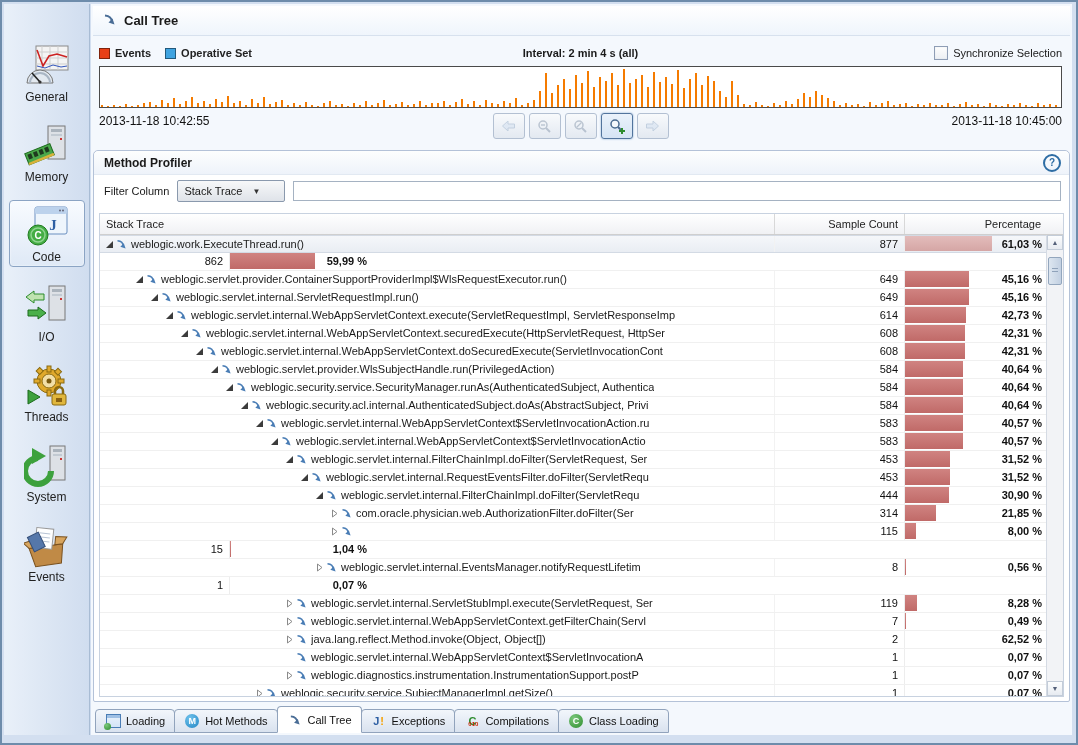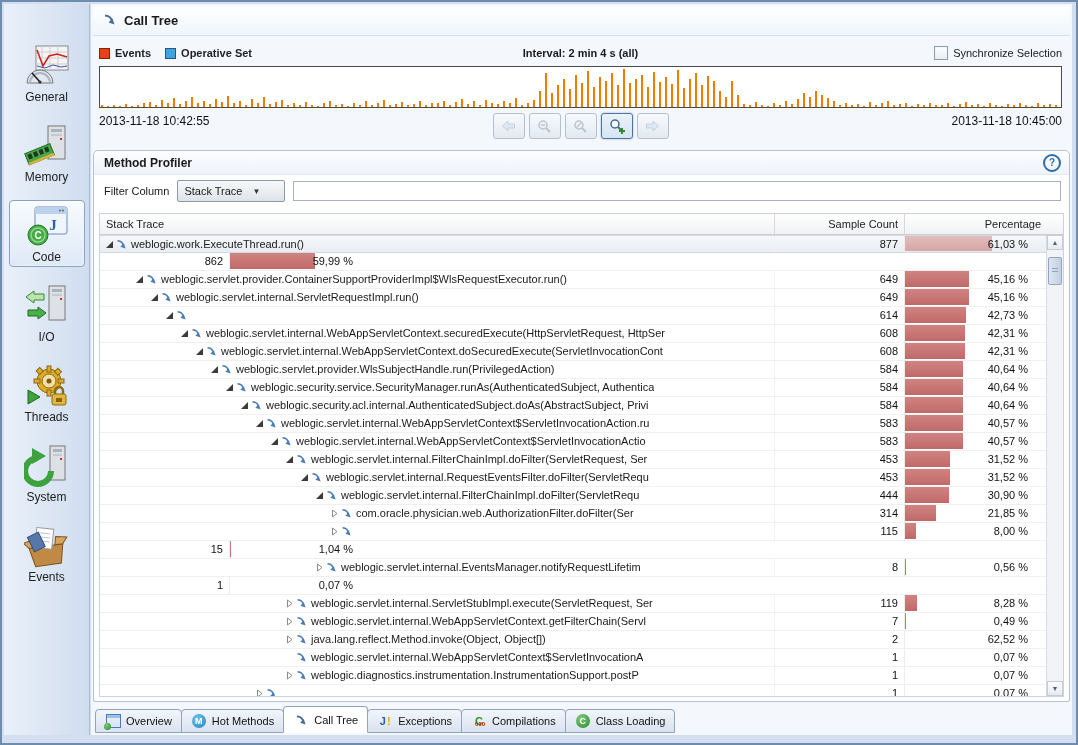--- a/index.html
+++ b/index.html
@@ -47,21 +47,21 @@
   .th.c-pct{width:142px;text-align:right;border-right:none;}
   .tbody{position:absolute;top:21px;left:0;right:16px;bottom:0;overflow:hidden;background:#fff;}
   .tr{display:flex;height:17px;line-height:17px;border-bottom:1px solid #f0f0f0;}
   .tr.sel{background:linear-gradient(#f5f7fa,#e9edf3);border-top:1px solid #d3dae4;border-bottom:1px solid #d3dae4;height:16px;line-height:16px;}
   .td{box-sizing:border-box;}
   .td.stack{flex:1;display:flex;align-items:center;overflow:hidden;white-space:nowrap;border-right:1px solid #f2f2f2;}
   .td.count{width:130px;text-align:right;padding-right:6px;border-right:1px solid #ededed;color:#111;}
   .td.pct{width:142px;position:relative;}
   .td.pct .bar{position:absolute;left:0;top:0;bottom:1px;background:linear-gradient(#d08381,#c06a68);}
   .tr.sel .td.pct .bar{background:linear-gradient(#e3bcbb,#d5a6a5);}
-  .td.pct .plabel{position:absolute;right:19px;font-weight:normal;color:#111;}
+  .td.pct .plabel{position:absolute;right:5px;font-weight:bold;color:#111;}
   .ind{flex:0 0 auto;}
   .twisty{flex:0 0 11px;display:flex;align-items:center;}
   .micon{flex:0 0 15px;display:flex;align-items:center;}
   .mlabel{overflow:hidden;white-space:nowrap;}
   
   .vscroll{position:absolute;top:21px;right:0;bottom:0;width:16px;background:#f2f3f6;border-left:1px solid #d5dbe4;}
   .sbtn{position:absolute;left:0;right:0;height:15px;background:linear-gradient(#fcfdfe,#e7ebf1);border:1px solid #c3ccd8;box-sizing:border-box;text-align:center;font-size:7px;line-height:14px;color:#55617a;}
   .sbtn.up{top:0;}
   .sbtn.down{bottom:0;}
   .sthumb{position:absolute;left:1px;right:1px;top:22px;height:26px;background:linear-gradient(90deg,#dde6f0,#c2d0e2);border:1px solid #93a6bd;border-radius:2px;}
@@ -542,20 +542,21 @@
                   <svg width="9" height="9">
                     <polygon points="8,1 8,8 1,8" fill="#3c3c3c"></polygon>
                   </svg>
                 </span>
                 <span class="micon">
                   <svg width="11" height="11" viewBox="0 0 11 11">
                     <path d="M1.5,1.8 Q7,2.2 7.3,7.3" fill="none" stroke="#4a7db5" stroke-width="1.6"></path>
                     <polygon points="4.3,7.8 9.6,9.6 7.8,4.3" fill="#4a7db5"></polygon>
                   </svg>
                 </span>
+                <span class="mlabel">weblogic.servlet.internal.WebAppServletContext.execute(ServletRequestImpl, ServletResponseImp</span>
               </div>
               <div class="td count">614</div>
               <div class="td pct">
                 <span class="bar" style="width:42.73%"></span>
                 <span class="plabel">42,73 %</span>
               </div>
             </div>
             <div class="tr">
               <div class="td stack">
                 <span class="ind" style="width:80px"></span>
@@ -968,20 +969,21 @@
                   <svg width="9" height="9">
                     <polygon points="2.5,1 7,4.5 2.5,8" fill="#fff" stroke="#8a8a8a"></polygon>
                   </svg>
                 </span>
                 <span class="micon">
                   <svg width="11" height="11" viewBox="0 0 11 11">
                     <path d="M1.5,1.8 Q7,2.2 7.3,7.3" fill="none" stroke="#4a7db5" stroke-width="1.6"></path>
                     <polygon points="4.3,7.8 9.6,9.6 7.8,4.3" fill="#4a7db5"></polygon>
                   </svg>
                 </span>
+                <span class="mlabel">weblogic.security.service.SubjectManagerImpl.getSize()</span>
               </div>
               <div class="td count">1</div>
               <div class="td pct">
                 <span class="bar" style="width:0.07%"></span>
                 <span class="plabel">0,07 %</span>
               </div>
             </div>
           </div>
         <div class="vscroll">
           <span class="sbtn up">▲</span>
@@ -989,21 +991,21 @@
           <span class="sbtn down">▼</span>
         </div>
       </div>
     </div>
 
     <div class="tabbar">
         <span class="tab">
           <span class="ticon">
             <span class="ti-ovw"></span>
           </span>
-          <span>Overview</span>
+          <span>Loading</span>
         </span>
         <span class="tab">
           <span class="ticon">
             <span class="ti-hot">M</span>
           </span>
           <span>Hot Methods</span>
         </span>
         <span class="tab active">
           <span class="ticon">
             <svg width="12" height="12" viewBox="0 0 13 13">

